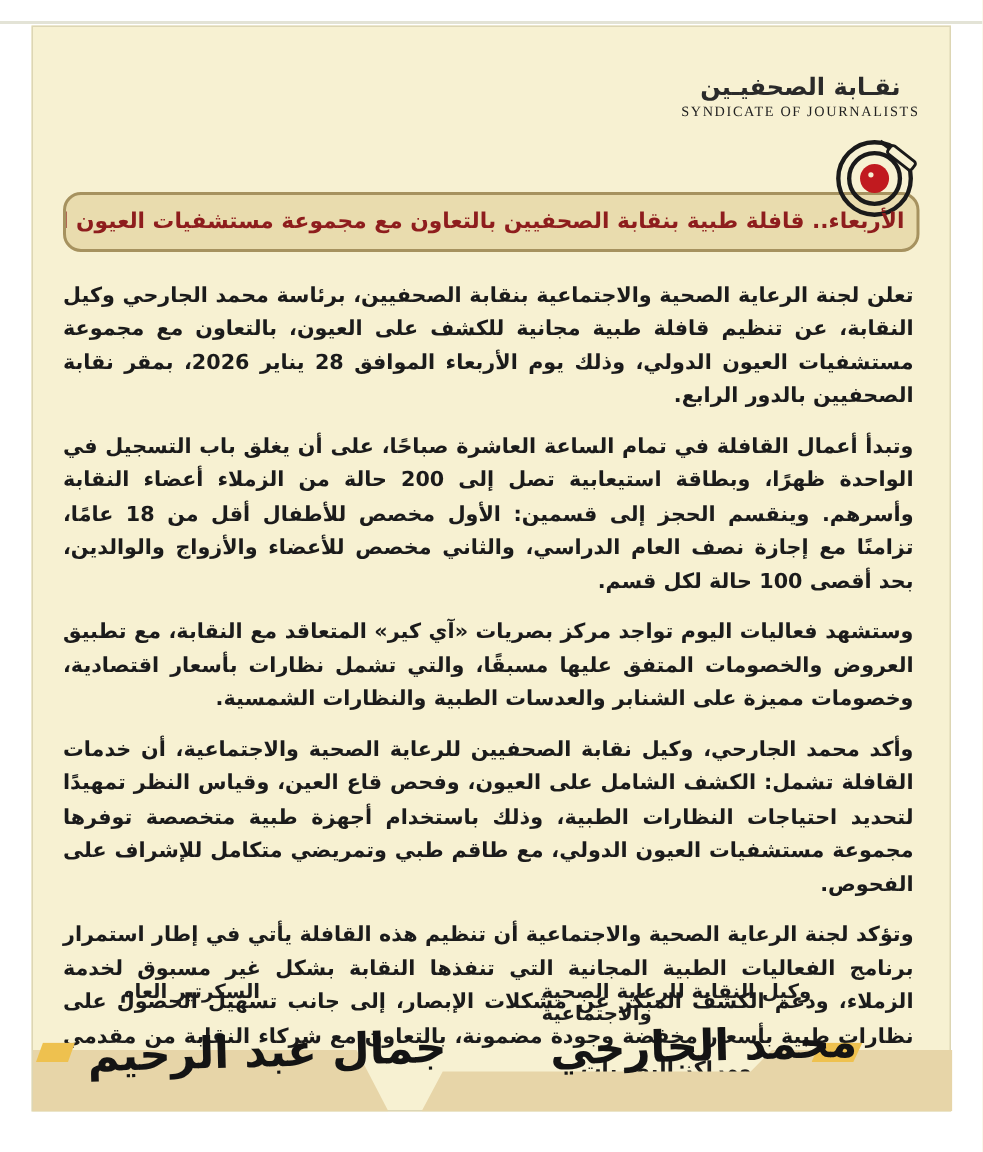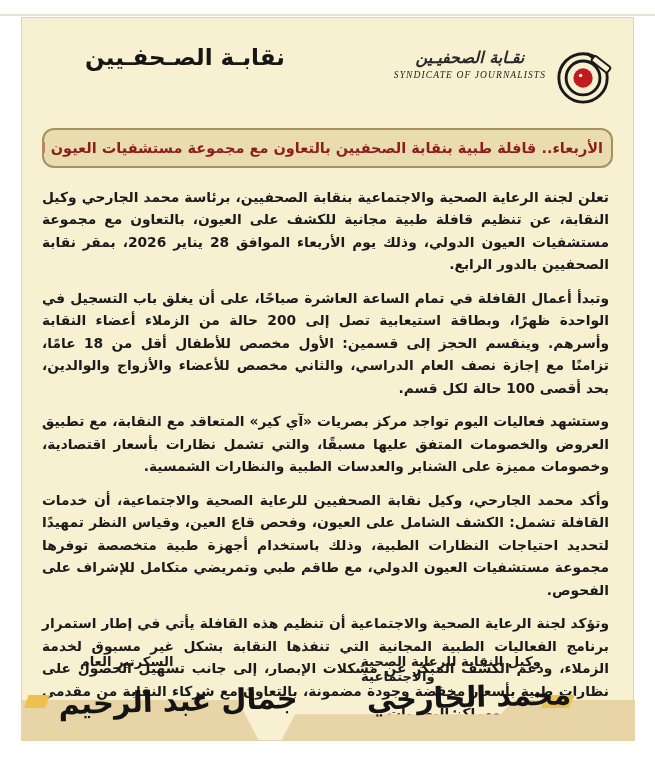--- a/index.html
+++ b/index.html
@@ -11,21 +11,21 @@
   .card{
     position:absolute;left:21px;top:17px;width:613px;height:724px;
     background:#f7f1d2;border:1px solid #ddd6b4;box-sizing:border-box;
   }
   .card-inner{padding:14px 20px 0 20px;direction:rtl;}
   
   .header{display:flex;flex-direction:row-reverse;justify-content:space-between;align-items:flex-start;height:92px;}
   .masthead{width:286px;text-align:center;padding-top:12px;}
   .masthead .title{font-size:23px;font-weight:bold;color:#161616;letter-spacing:0;}
   .masthead .subtitle{font-size:13.5px;font-weight:bold;color:#1d1d1d;margin-top:7px;}
-  .logo{display:flex;flex-direction:row;align-items:flex-start;gap:9px;padding-top:16px;direction:ltr;font-style:italic;}
+  .logo{display:flex;flex-direction:column;align-items:flex-end;gap:9px;padding-top:16px;direction:ltr;}
   .logo-text{text-align:center;}
   .logo-arabic{font-size:16px;font-weight:bold;color:#2a2a2a;font-family:"DejaVu Sans",sans-serif;}
   .logo-english{font-size:9.5px;letter-spacing:1.1px;color:#222;font-family:"Liberation Serif",serif;margin-top:3px;white-space:nowrap;}
   .emblem{width:58px;height:58px;}
   
   .headline-box{
     margin:4px 0 0 0;background:#e9dcae;border:2px solid #a6925f;border-radius:12px;
     padding:10px 8px;text-align:center;color:#8e1d1d;font-weight:bold;font-size:14.5px;
     white-space:nowrap;overflow:hidden;direction:rtl;
   }
@@ -55,21 +55,20 @@
 </head>
 <body>
 
 <div class="top-rule"></div>
 
 <div class="card">
   <div class="card-inner">
 
     <div class="header">
       <div class="masthead">
-        <div class="title">نقابـة الصـحفـيين</div>
       </div>
       <div class="logo">
         <div class="logo-text">
           <div class="logo-arabic">نقـابة الصحفيـين</div>
           <div class="logo-english">SYNDICATE OF JOURNALISTS</div>
         </div>
         <svg class="emblem" viewBox="0 0 60 60">
           <circle cx="29" cy="31" r="25" fill="none" stroke="#1a1a1a" stroke-width="3"></circle>
           <circle cx="29" cy="31" r="17.5" fill="none" stroke="#1a1a1a" stroke-width="3"></circle>
           <circle cx="29" cy="31" r="10" fill="#c11a1f"></circle>

